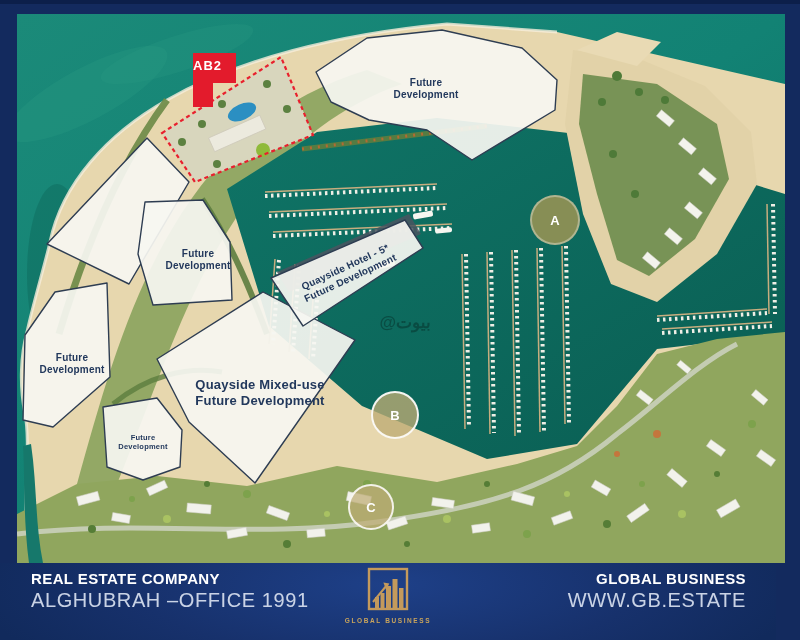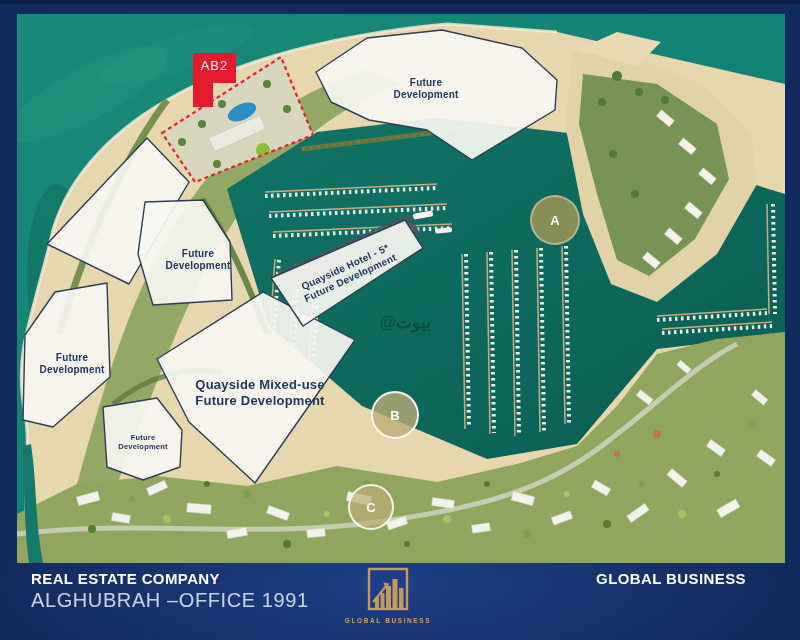--- a/index.html
+++ b/index.html
@@ -19,22 +19,22 @@
   .map svg.terrain{position:absolute;left:0;top:0;}
   .overlay{position:absolute;transform:translate(-50%,-50%);text-align:center;pointer-events:none;}
   .dev-label{
     color:#22385c;font-weight:700;font-size:10px;line-height:1.22;
     letter-spacing:.2px;white-space:nowrap;
   }
   .dev-label.big{font-size:13px;}
   .dev-label.small{font-size:7.5px;}
   .dev-label.rot{transform:translate(-50%,-50%) rotate(-25deg);}
   .ab2-label{
-    position:absolute;left:176px;top:44px;width:43px;text-align:center;
-    color:#ffffff;font-weight:400;font-size:13px;letter-spacing:1px;
+    position:absolute;left:176px;top:44px;width:43px;text-align:left;
+    color:#ffffff;font-weight:700;font-size:13px;letter-spacing:1px;
   }
   .marker{
     position:absolute;border-radius:50%;display:flex;align-items:center;justify-content:center;
     color:#ffffff;font-weight:700;font-size:13px;transform:translate(-50%,-50%);
   }
   .marker.a{width:46px;height:46px;background:#878e55;border:2px solid rgba(255,255,255,.35);}
   .marker.b{width:44px;height:44px;background:rgba(190,172,116,.78);border:2px solid rgba(255,255,255,.9);}
   .marker.c{width:42px;height:42px;background:rgba(190,172,116,.72);border:2px solid rgba(255,255,255,.85);}
   .watermark{
     position:absolute;left:388px;top:308px;transform:translate(-50%,-50%);
@@ -294,15 +294,16 @@
           <rect x="34" y="22" width="4.5" height="20"></rect>
         </g>
         <path d="M8,36 L22,19" stroke="#c49a5c" stroke-width="2" fill="none"></path>
         <path d="M18,17 L24,17 L22,24 Z" fill="#c49a5c" transform="rotate(10 21 19)"></path>
       </svg>
       <div class="logo-text">GLOBAL BUSINESS</div>
     </div>
 
     <div class="right">
       <div class="f-title">GLOBAL BUSINESS</div>
+      <div class="f-sub">WWW.GB.ESTATE</div>
     </div>
   </div>
 </div>
 
 </body></html>

